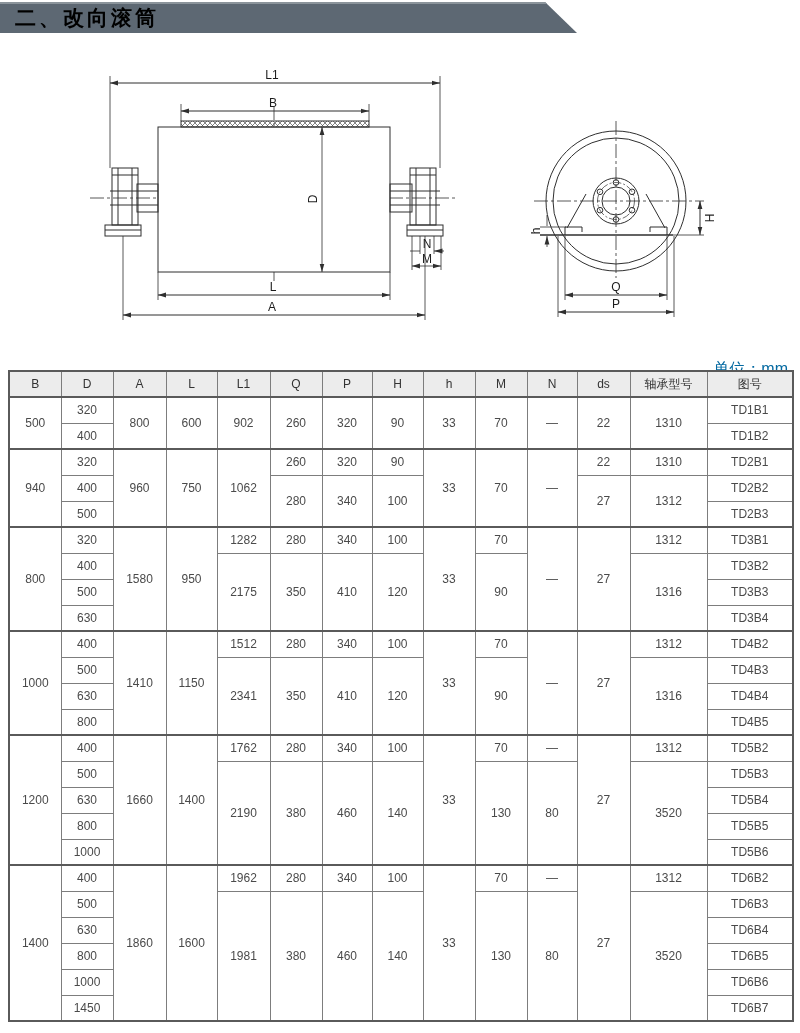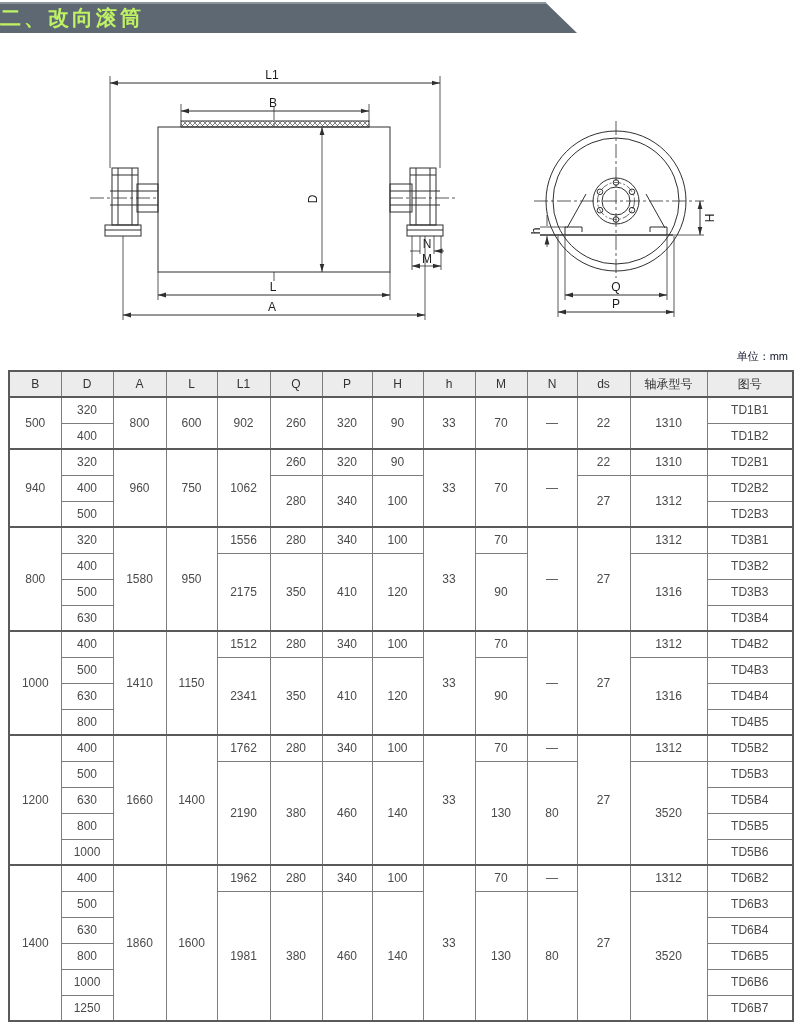--- a/index.html
+++ b/index.html
@@ -2,29 +2,29 @@
 <html><head>
 <meta charset="utf-8">
 <style>
   * { margin:0; padding:0; box-sizing:border-box; }
   html,body { width:800px; background:#ffffff; }
   body { position:relative; height:1033px; font-family:"Liberation Sans","DejaVu Sans",sans-serif; overflow:hidden; }
 
   .banner { position:absolute; left:0; top:2px; width:577px; height:31px;
             background:#5d6873; clip-path:polygon(0 0,545px 0,577px 100%,0 100%);
             border-top:2px solid #8b949b; }
-  .banner-title { color:#bef264; font-size:21px; font-weight:bold; letter-spacing:3px;
-                  line-height:28px; }
+  .banner-title { color:#000000; font-size:21px; font-weight:bold; letter-spacing:3px;
+                  line-height:28px; padding-left:15px; }
 
   .drawing { position:absolute; }
   #side-view { left:60px; top:58px; }
   #end-view  { left:520px; top:120px; }
   svg text { font-family:"Liberation Sans","DejaVu Sans",sans-serif; font-size:12px; fill:#1c1c1c; }
 
-  .unit-label { position:absolute; top:349px; right:12px; font-size:11px; color:#0f172a; }
+  .unit-label { position:absolute; top:359px; right:12px; font-size:16px; color:#0369a1; }
 
   .table-wrap { position:absolute; left:8px; top:370px; width:784px; }
   table { border-collapse:collapse; table-layout:fixed; width:784px;
           border:2px solid #5a5a5a; }
   th, td { border:1px solid #7d7d7d; text-align:center; vertical-align:middle;
            font-size:12px; color:#4a4a4a; height:26px; padding:0; overflow:hidden; }
   th { background:#ececec; color:#333333; font-weight:normal; height:26px; }
   tr.gs td { border-top:2px solid #5a5a5a; }
 </style>
 </head>
@@ -235,21 +235,21 @@
         </tr>
         <tr>
           <td>500</td>
           <td>TD2B3</td>
         </tr>
         <tr class="gs">
           <td rowspan="4">800</td>
           <td>320</td>
           <td rowspan="4">1580</td>
           <td rowspan="4">950</td>
-          <td>1556</td>
+          <td>1282</td>
           <td>280</td>
           <td>340</td>
           <td>100</td>
           <td rowspan="4">33</td>
           <td>70</td>
           <td rowspan="4">—</td>
           <td rowspan="4">27</td>
           <td>1312</td>
           <td>TD3B1</td>
         </tr>
@@ -377,18 +377,18 @@
         </tr>
         <tr>
           <td>800</td>
           <td>TD6B5</td>
         </tr>
         <tr>
           <td>1000</td>
           <td>TD6B6</td>
         </tr>
         <tr>
-          <td>1250</td>
+          <td>1450</td>
           <td>TD6B7</td>
         </tr>
       </tbody>
     </table>
 </div>
 
 </body></html>

